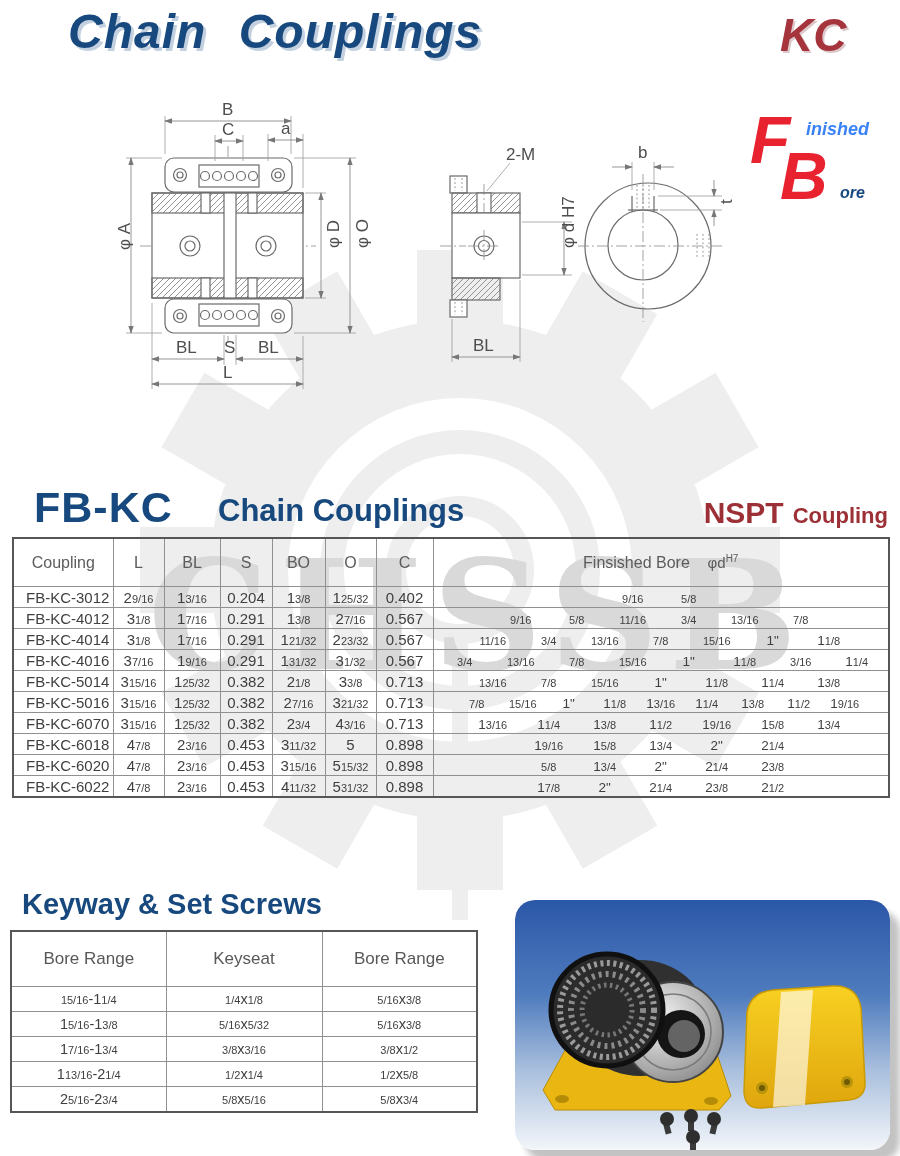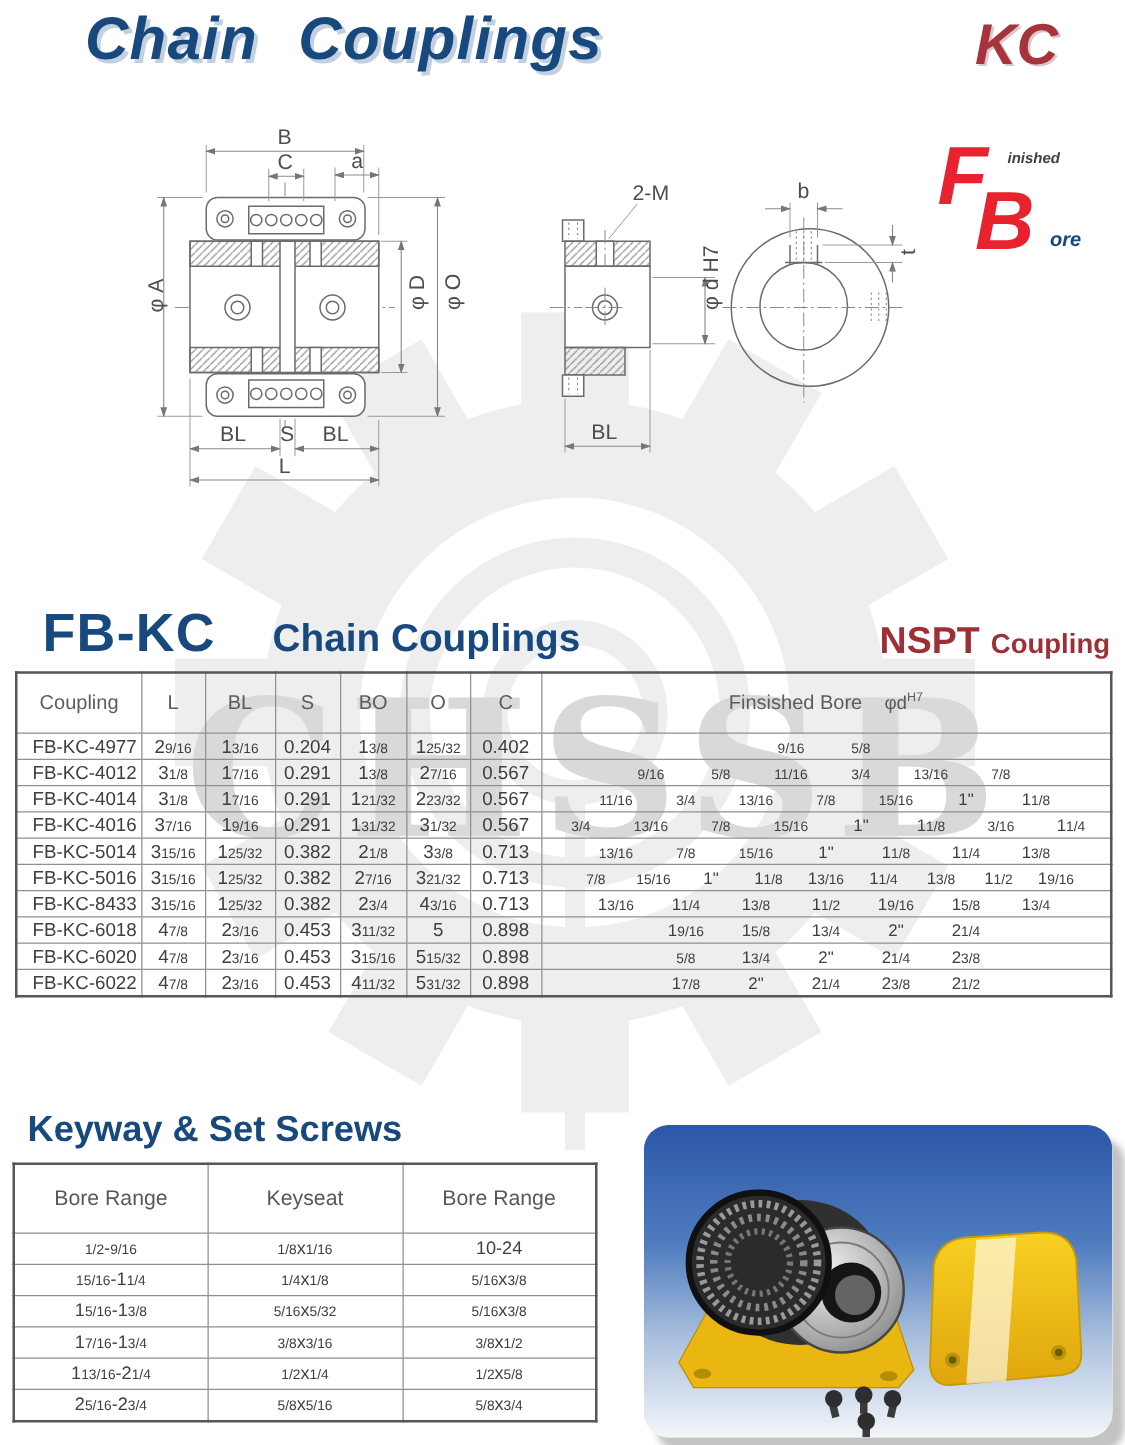--- a/index.html
+++ b/index.html
@@ -16,21 +16,21 @@
   .title{position:absolute;left:68px;top:4px;z-index:1;font-size:48px;font-weight:bold;
          font-style:italic;color:#17497E;letter-spacing:1px;word-spacing:18px;
          text-shadow:3px 3px 0 #c3d0e0;}
   .kc{position:absolute;left:780px;top:8px;z-index:1;font-size:46px;font-weight:bold;
       font-style:italic;color:#A5343C;text-shadow:2px 2px 0 #dcc8ca;}
 
   
   .fb{position:absolute;left:748px;top:110px;width:150px;height:110px;z-index:1;}
   .fb span{position:absolute;font-style:italic;font-weight:bold;}
   .fb .f{left:2px;top:-8px;font-size:66px;color:#E8222E;}
-  .fb .fi{left:58px;top:9px;font-size:12px;color:#404040;}
+  .fb .fi{left:58px;top:9px;font-size:18px;color:#3b82f6;}
   .fb .b{left:32px;top:28px;font-size:66px;color:#E8222E;}
   .fb .bo{left:92px;top:74px;font-size:16px;color:#17497E;}
 
   
   .diagrams{position:absolute;left:0;top:88px;z-index:1;}
   .diagrams text{font-family:"Liberation Sans",sans-serif;fill:#4e4e4e;font-size:16px;}
   .diagrams .dlab{font-size:17px;}
   .part{stroke:#6b6b6b;stroke-width:1.2;fill:none;}
   .partw{stroke:#6b6b6b;stroke-width:1.2;fill:#fff;}
   .hatchr{stroke:#6b6b6b;stroke-width:1.2;fill:url(#h);}
@@ -299,21 +299,21 @@
         <th>O</th>
         <th>C</th>
         <th class="boreh">
           <span>Finsished Bore</span>&nbsp;&nbsp;&nbsp;
           <span class="phi">φd</span><sup>H7</sup>
         </th>
       </tr>
     </thead>
     <tbody>
         <tr>
-          <td class="coupling">FB-KC-4977</td>
+          <td class="coupling">FB-KC-3012</td>
           <td><span class="wh">2</span><span class="fr">9/16</span></td>
           <td><span class="wh">1</span><span class="fr">3/16</span></td>
           <td><span class="wh">0.204</span></td>
           <td><span class="wh">1</span><span class="fr">3/8</span></td>
           <td><span class="wh">1</span><span class="fr">25/32</span></td>
           <td><span class="wh">0.402</span></td>
           <td class="bore-cell"><span class="slot" style="min-width:56px"><span class="fr">9/16</span></span><span class="slot" style="min-width:56px"><span class="fr">5/8</span></span></td>
         </tr>
         <tr>
           <td class="coupling">FB-KC-4012</td>
@@ -359,21 +359,21 @@
           <td class="coupling">FB-KC-5016</td>
           <td><span class="wh">3</span><span class="fr">15/16</span></td>
           <td><span class="wh">1</span><span class="fr">25/32</span></td>
           <td><span class="wh">0.382</span></td>
           <td><span class="wh">2</span><span class="fr">7/16</span></td>
           <td><span class="wh">3</span><span class="fr">21/32</span></td>
           <td><span class="wh">0.713</span></td>
           <td class="bore-cell"><span class="slot" style="min-width:46px"><span class="fr">7/8</span></span><span class="slot" style="min-width:46px"><span class="fr">15/16</span></span><span class="slot" style="min-width:46px"><span class="wh">1"</span></span><span class="slot" style="min-width:46px"><span class="wh">1</span><span class="fr">1/8</span></span><span class="slot" style="min-width:46px"><span class="wh">1</span><span class="fr">3/16</span></span><span class="slot" style="min-width:46px"><span class="wh">1</span><span class="fr">1/4</span></span><span class="slot" style="min-width:46px"><span class="wh">1</span><span class="fr">3/8</span></span><span class="slot" style="min-width:46px"><span class="wh">1</span><span class="fr">1/2</span></span><span class="slot" style="min-width:46px"><span class="wh">1</span><span class="fr">9/16</span></span></td>
         </tr>
         <tr>
-          <td class="coupling">FB-KC-8433</td>
+          <td class="coupling">FB-KC-6070</td>
           <td><span class="wh">3</span><span class="fr">15/16</span></td>
           <td><span class="wh">1</span><span class="fr">25/32</span></td>
           <td><span class="wh">0.382</span></td>
           <td><span class="wh">2</span><span class="fr">3/4</span></td>
           <td><span class="wh">4</span><span class="fr">3/16</span></td>
           <td><span class="wh">0.713</span></td>
           <td class="bore-cell"><span class="slot" style="min-width:56px"><span class="wh">1</span><span class="fr">3/16</span></span><span class="slot" style="min-width:56px"><span class="wh">1</span><span class="fr">1/4</span></span><span class="slot" style="min-width:56px"><span class="wh">1</span><span class="fr">3/8</span></span><span class="slot" style="min-width:56px"><span class="wh">1</span><span class="fr">1/2</span></span><span class="slot" style="min-width:56px"><span class="wh">1</span><span class="fr">9/16</span></span><span class="slot" style="min-width:56px"><span class="wh">1</span><span class="fr">5/8</span></span><span class="slot" style="min-width:56px"><span class="wh">1</span><span class="fr">3/4</span></span></td>
         </tr>
         <tr>
           <td class="coupling">FB-KC-6018</td>
@@ -416,25 +416,20 @@
         <col style="width:155px">
       </colgroup>
     <thead>
       <tr>
         <th>Bore Range</th>
         <th>Keyseat</th>
         <th>Bore Range</th>
       </tr>
     </thead>
     <tbody>
-        <tr>
-          <td><span class="fr">1/2</span><span class="wh">-</span><span class="fr">9/16</span></td>
-          <td><span class="fr">1/8</span><span class="wh">x</span><span class="fr">1/16</span></td>
-          <td><span class="wh">10-24</span></td>
-        </tr>
         <tr>
           <td><span class="fr">15/16</span><span class="wh">-1</span><span class="fr">1/4</span></td>
           <td><span class="fr">1/4</span><span class="wh">x</span><span class="fr">1/8</span></td>
           <td><span class="fr">5/16</span><span class="wh">x</span><span class="fr">3/8</span></td>
         </tr>
         <tr>
           <td><span class="wh">1</span><span class="fr">5/16</span><span class="wh">-1</span><span class="fr">3/8</span></td>
           <td><span class="fr">5/16</span><span class="wh">x</span><span class="fr">5/32</span></td>
           <td><span class="fr">5/16</span><span class="wh">x</span><span class="fr">3/8</span></td>
         </tr>

